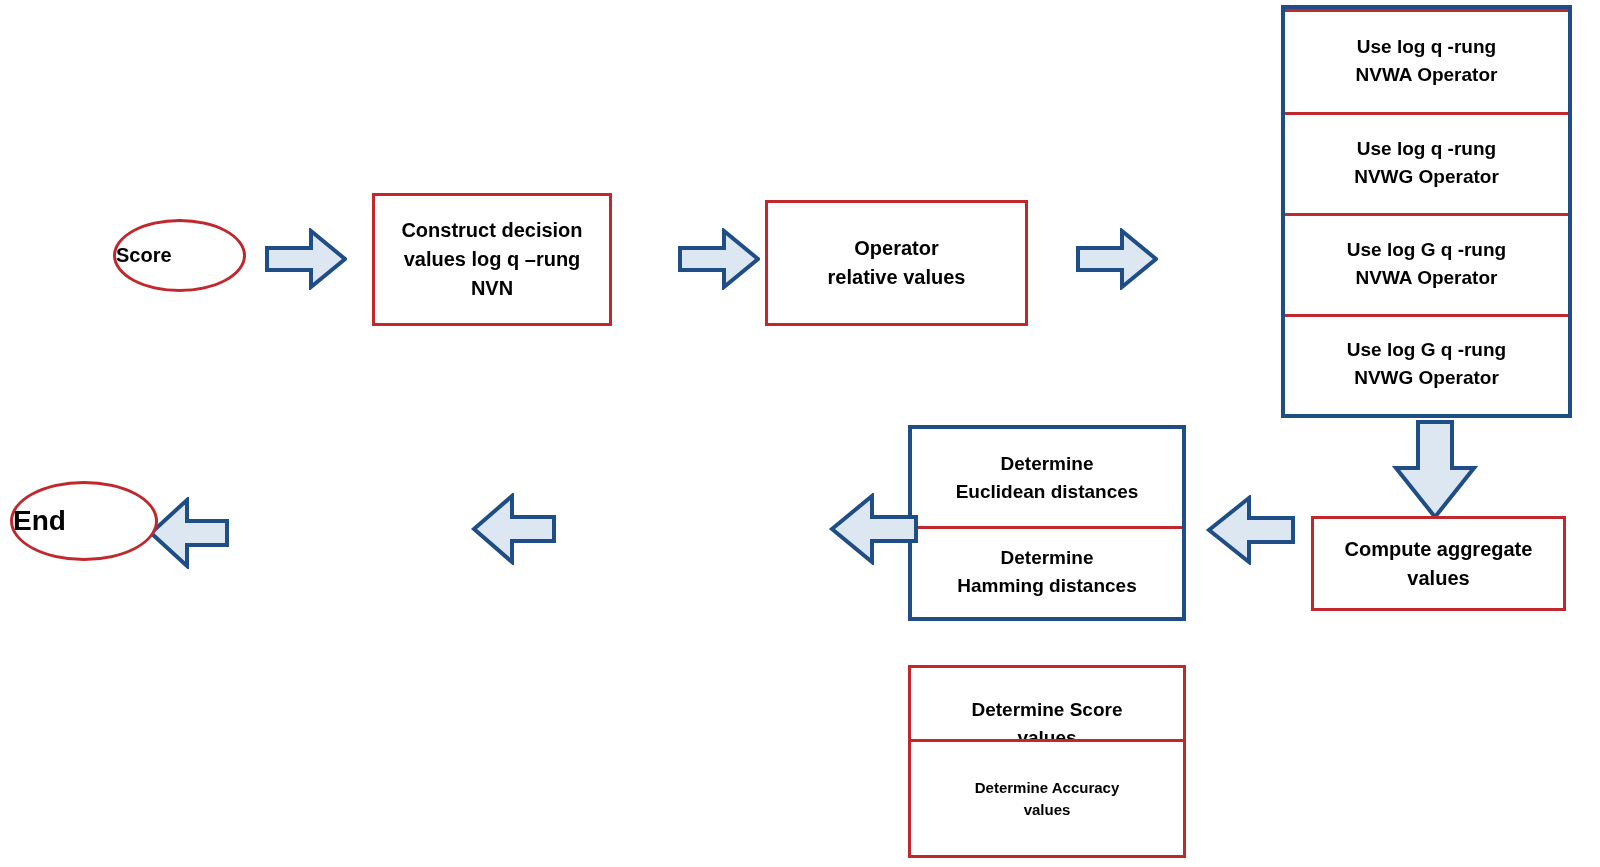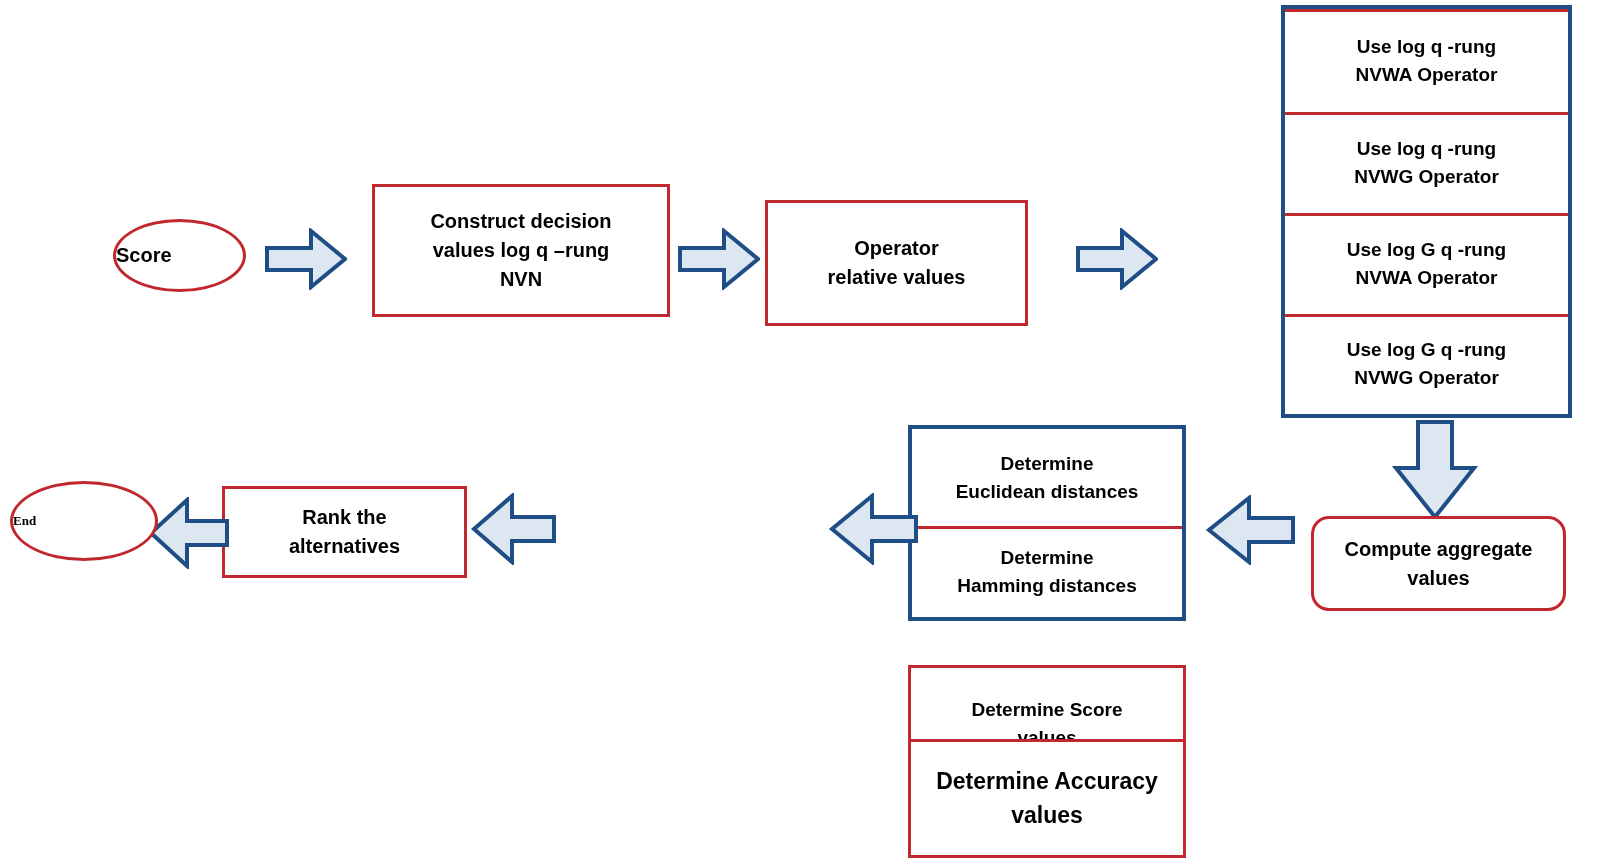--- a/index.html
+++ b/index.html
@@ -91,21 +91,21 @@
   <div class="ellipse" style="left:113px; top:219px; width:133px; height:73px; font-size:20px;">
     <span class="lbl">Score</span>
   </div>
 
   <div class="arrow" style="left:265px; top:228px; width:82px; height:62px;">
     <svg width="82" height="62" viewBox="0 0 82 62">
       <polygon points="2,20 46,20 46,3 80,31 46,59 46,42 2,42" fill="#dce7f2" stroke="#1f4e86" stroke-width="4" stroke-linejoin="miter"></polygon>
     </svg>
   </div>
 
-  <div class="node box-red" style="left:372px; top:184px; width:298px; height:133px; font-size:20px;">
+  <div class="node box-red" style="left:372px; top:193px; width:240px; height:133px; font-size:20px;">
     <span>
       <span class="lbl">Construct decision</span>
       <span class="lbl">values log q –rung</span>
       <span class="lbl">NVN</span>
     </span>
   </div>
 
   <div class="arrow" style="left:678px; top:228px; width:82px; height:62px;">
     <svg width="82" height="62" viewBox="0 0 82 62">
       <polygon points="2,20 46,20 46,3 80,31 46,59 46,42 2,42" fill="#dce7f2" stroke="#1f4e86" stroke-width="4" stroke-linejoin="miter"></polygon>
@@ -155,21 +155,21 @@
       </span>
     </div>
   </div>
 
   <div class="arrow" style="left:1392px; top:420px; width:86px; height:100px;">
     <svg width="86" height="100" viewBox="0 0 86 100">
       <polygon points="26,2 60,2 60,48 82,48 43,97 4,48 26,48" fill="#dce7f2" stroke="#1f4e86" stroke-width="4" stroke-linejoin="miter"></polygon>
     </svg>
   </div>
 
-  <div class="node box-red" style="left:1311px; top:516px; width:255px; height:95px; font-size:20px;border-radius:18px;">
+  <div class="node box-red" style="left:1311px; top:516px; width:255px; height:95px; font-size:20px;">
     <span>
       <span class="lbl">Compute aggregate</span>
       <span class="lbl">values</span>
     </span>
   </div>
 
   <div class="arrow" style="left:1205px; top:495px; width:90px; height:70px;">
     <svg width="90" height="70" viewBox="0 0 90 70">
       <polygon points="88,23 44,23 44,3 4,35 44,67 44,47 88,47" fill="#dce7f2" stroke="#1f4e86" stroke-width="4" stroke-linejoin="miter"></polygon>
     </svg>
@@ -194,51 +194,45 @@
   <div class="stack-red" style="left:908px; top:621px; width:278px; height:118px;margin-top:44px;">
     <div class="stack-cell" style="top:0px; height:112px; font-size:19px;">
       <span>
         <span class="lbl">Determine Score</span>
         <span class="lbl">values</span>
       </span>
     </div>
   </div>
 
   <div class="stack-red" style="left:908px; top:739px; width:278px; height:119px;">
-    <div class="stack-cell" style="top:0px; height:113px; font-size:23px;">
+    <div class="stack-cell" style="top:0px; height:113px; font-size:15px;">
       <span>
         <span class="lbl">Determine Accuracy</span>
         <span class="lbl">values</span>
       </span>
     </div>
   </div>
 
   <div class="arrow" style="left:828px; top:493px; width:90px; height:72px;">
     <svg width="90" height="72" viewBox="0 0 90 72">
       <polygon points="88,24 44,24 44,3 4,36 44,69 44,48 88,48" fill="#dce7f2" stroke="#1f4e86" stroke-width="4" stroke-linejoin="miter"></polygon>
     </svg>
   </div>
 
 
   <div class="arrow" style="left:470px; top:493px; width:86px; height:72px;">
     <svg width="86" height="72" viewBox="0 0 86 72">
       <polygon points="84,24 42,24 42,3 4,36 42,69 42,48 84,48" fill="#dce7f2" stroke="#1f4e86" stroke-width="4" stroke-linejoin="miter"></polygon>
     </svg>
   </div>
 
-  <div class="node box-red" style="left:222px; top:486px; width:245px; height:92px; font-size:20px;">
-    <span>
-      <span class="lbl">Rank the</span>
-      <span class="lbl">alternatives</span>
-    </span>
-  </div>
 
   <div class="arrow" style="left:147px; top:497px; width:82px; height:72px;">
     <svg width="82" height="72" viewBox="0 0 82 72">
       <polygon points="80,24 40,24 40,3 4,36 40,69 40,48 80,48" fill="#dce7f2" stroke="#1f4e86" stroke-width="4" stroke-linejoin="miter"></polygon>
     </svg>
   </div>
 
-  <div class="ellipse" style="left:10px; top:481px; width:148px; height:80px; font-size:13px;font-family:Liberation Serif, serif;">
+  <div class="ellipse" style="left:10px; top:481px; width:148px; height:80px; font-size:28px;">
     <span class="lbl">End</span>
   </div>
 
 </div>
 
 </body></html>

